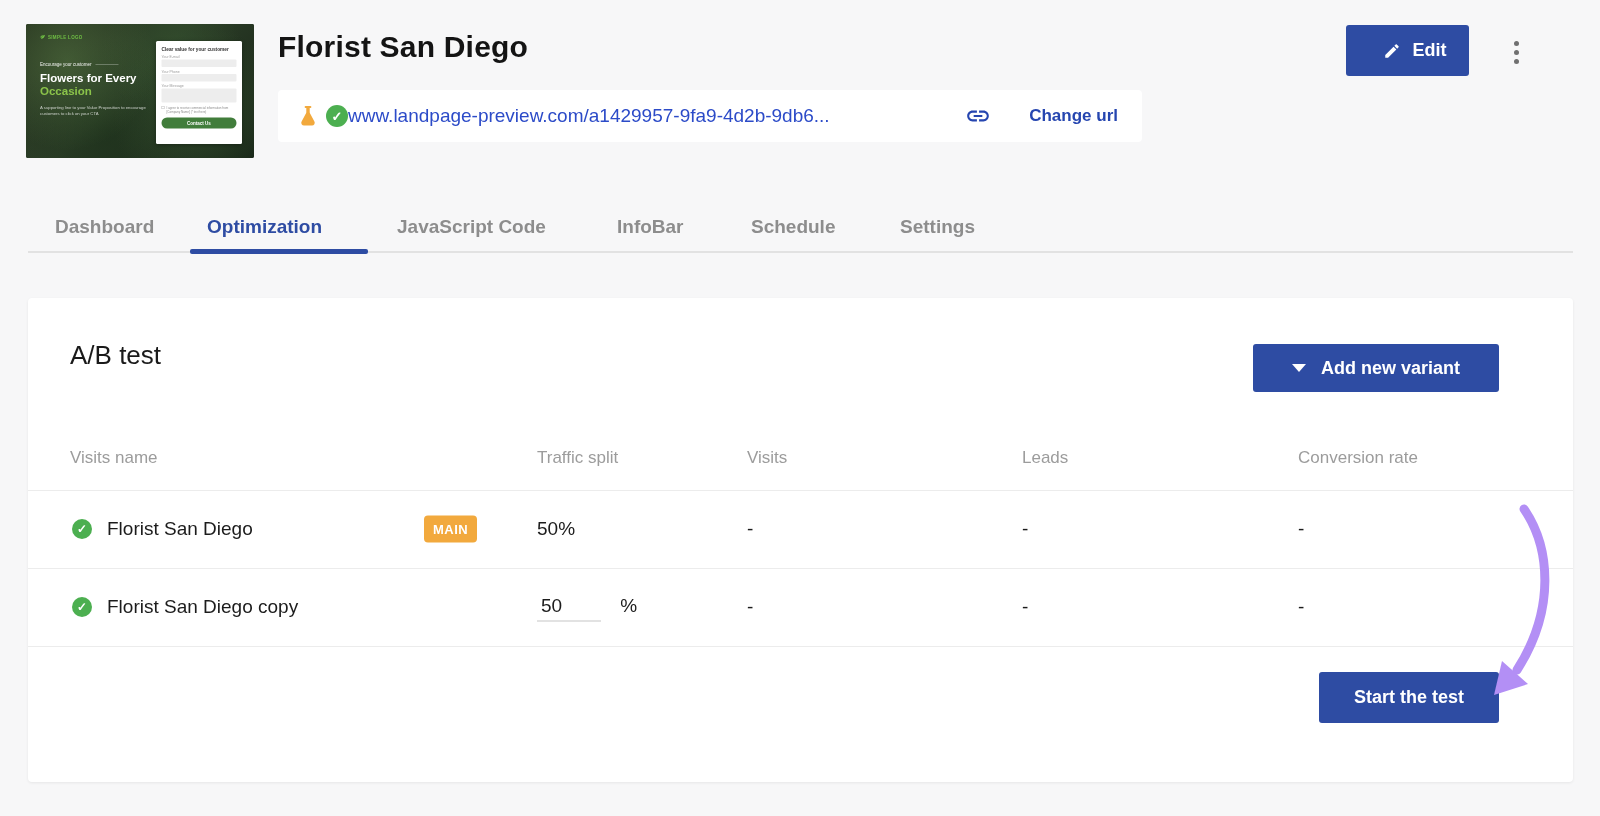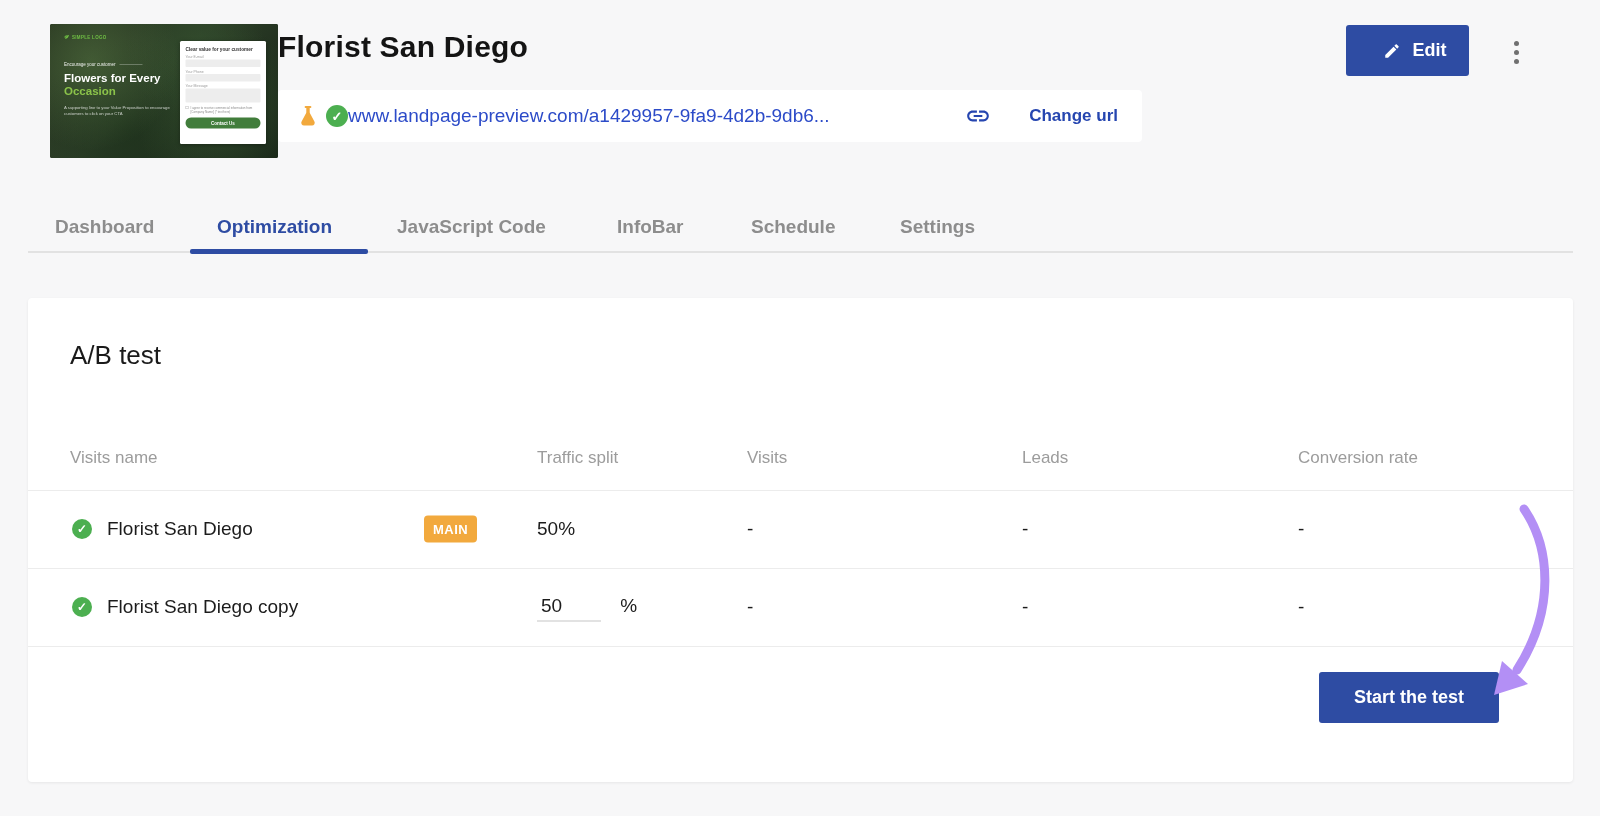--- a/index.html
+++ b/index.html
@@ -1,21 +1,21 @@
 <!DOCTYPE html>
 <html><head>
 <meta charset="utf-8">
 <style>
   * { margin:0; padding:0; box-sizing:border-box; }
   html,body { background:#f7f7f8; }
   body { font-family:"Liberation Sans", sans-serif; }
   .page { position:relative; width:1600px; height:816px; background:#f7f7f8; overflow:hidden; }
 
   
-  .thumbnail { position:absolute; left:26px; top:24px; width:228px; height:134px; border-radius:2px; overflow:hidden; cursor:pointer; background:#1d2a1c;margin-left:24px; }
+  .thumbnail { position:absolute; left:26px; top:24px; width:228px; height:134px; border-radius:2px; overflow:hidden; cursor:pointer; background:#1d2a1c; }
   .thumb-inner { width:456px; height:268px; transform:scale(.5); transform-origin:top left; position:relative;
      background:
        radial-gradient(circle at 18% 28%, rgba(86,118,66,.55), transparent 42%),
        radial-gradient(circle at 64% 18%, rgba(52,82,46,.6), transparent 38%),
        radial-gradient(circle at 78% 70%, rgba(60,95,52,.5), transparent 45%),
        radial-gradient(circle at 35% 80%, rgba(30,50,28,.8), transparent 50%),
        linear-gradient(135deg, #26331f 0%, #2d3f28 45%, #141f15 100%); }
   .thumb-logo { position:absolute; left:28px; top:20px; display:flex; align-items:center; gap:5px; color:#6fbe44; font-size:9px; font-weight:700; letter-spacing:.6px; }
   .thumb-eyebrow { position:absolute; left:28px; top:76px; color:rgba(255,255,255,.92); font-size:9px; display:flex; align-items:center; gap:8px; }
   .thumb-eyebrow .dash { display:inline-block; width:46px; height:1px; background:rgba(255,255,255,.55); }
@@ -137,30 +137,34 @@
   </button>
 
   <div class="kebab">
       <i></i>
       <i></i>
       <i></i>
     </div>
 
   <div class="tabs-baseline"></div>
   <span class="tab" style="left:55px">Dashboard</span>
-  <span class="tab active" style="left:217px">Optimization</span>
+  <span class="tab active" style="left:207px">Optimization</span>
   <span class="tab" style="left:397px">JavaScript Code</span>
   <span class="tab" style="left:617px">InfoBar</span>
   <span class="tab" style="left:751px">Schedule</span>
   <span class="tab" style="left:900px">Settings</span>
   <div class="tab-indicator"></div>
 
   <div class="card">
     <h2 class="card-title">A/B test</h2>
 
+    <button class="add-variant-btn">
+      <span class="caret-down"></span>
+      <span>Add new variant</span>
+    </button>
 
     <span class="thead" style="left:42px">Visits name</span>
     <span class="thead" style="left:509px">Traffic split</span>
     <span class="thead" style="left:719px">Visits</span>
     <span class="thead" style="left:994px">Leads</span>
     <span class="thead" style="left:1270px">Conversion rate</span>
 
     <div class="divider" style="top:192px"></div>
 
     <div class="trow" style="top:192px">

